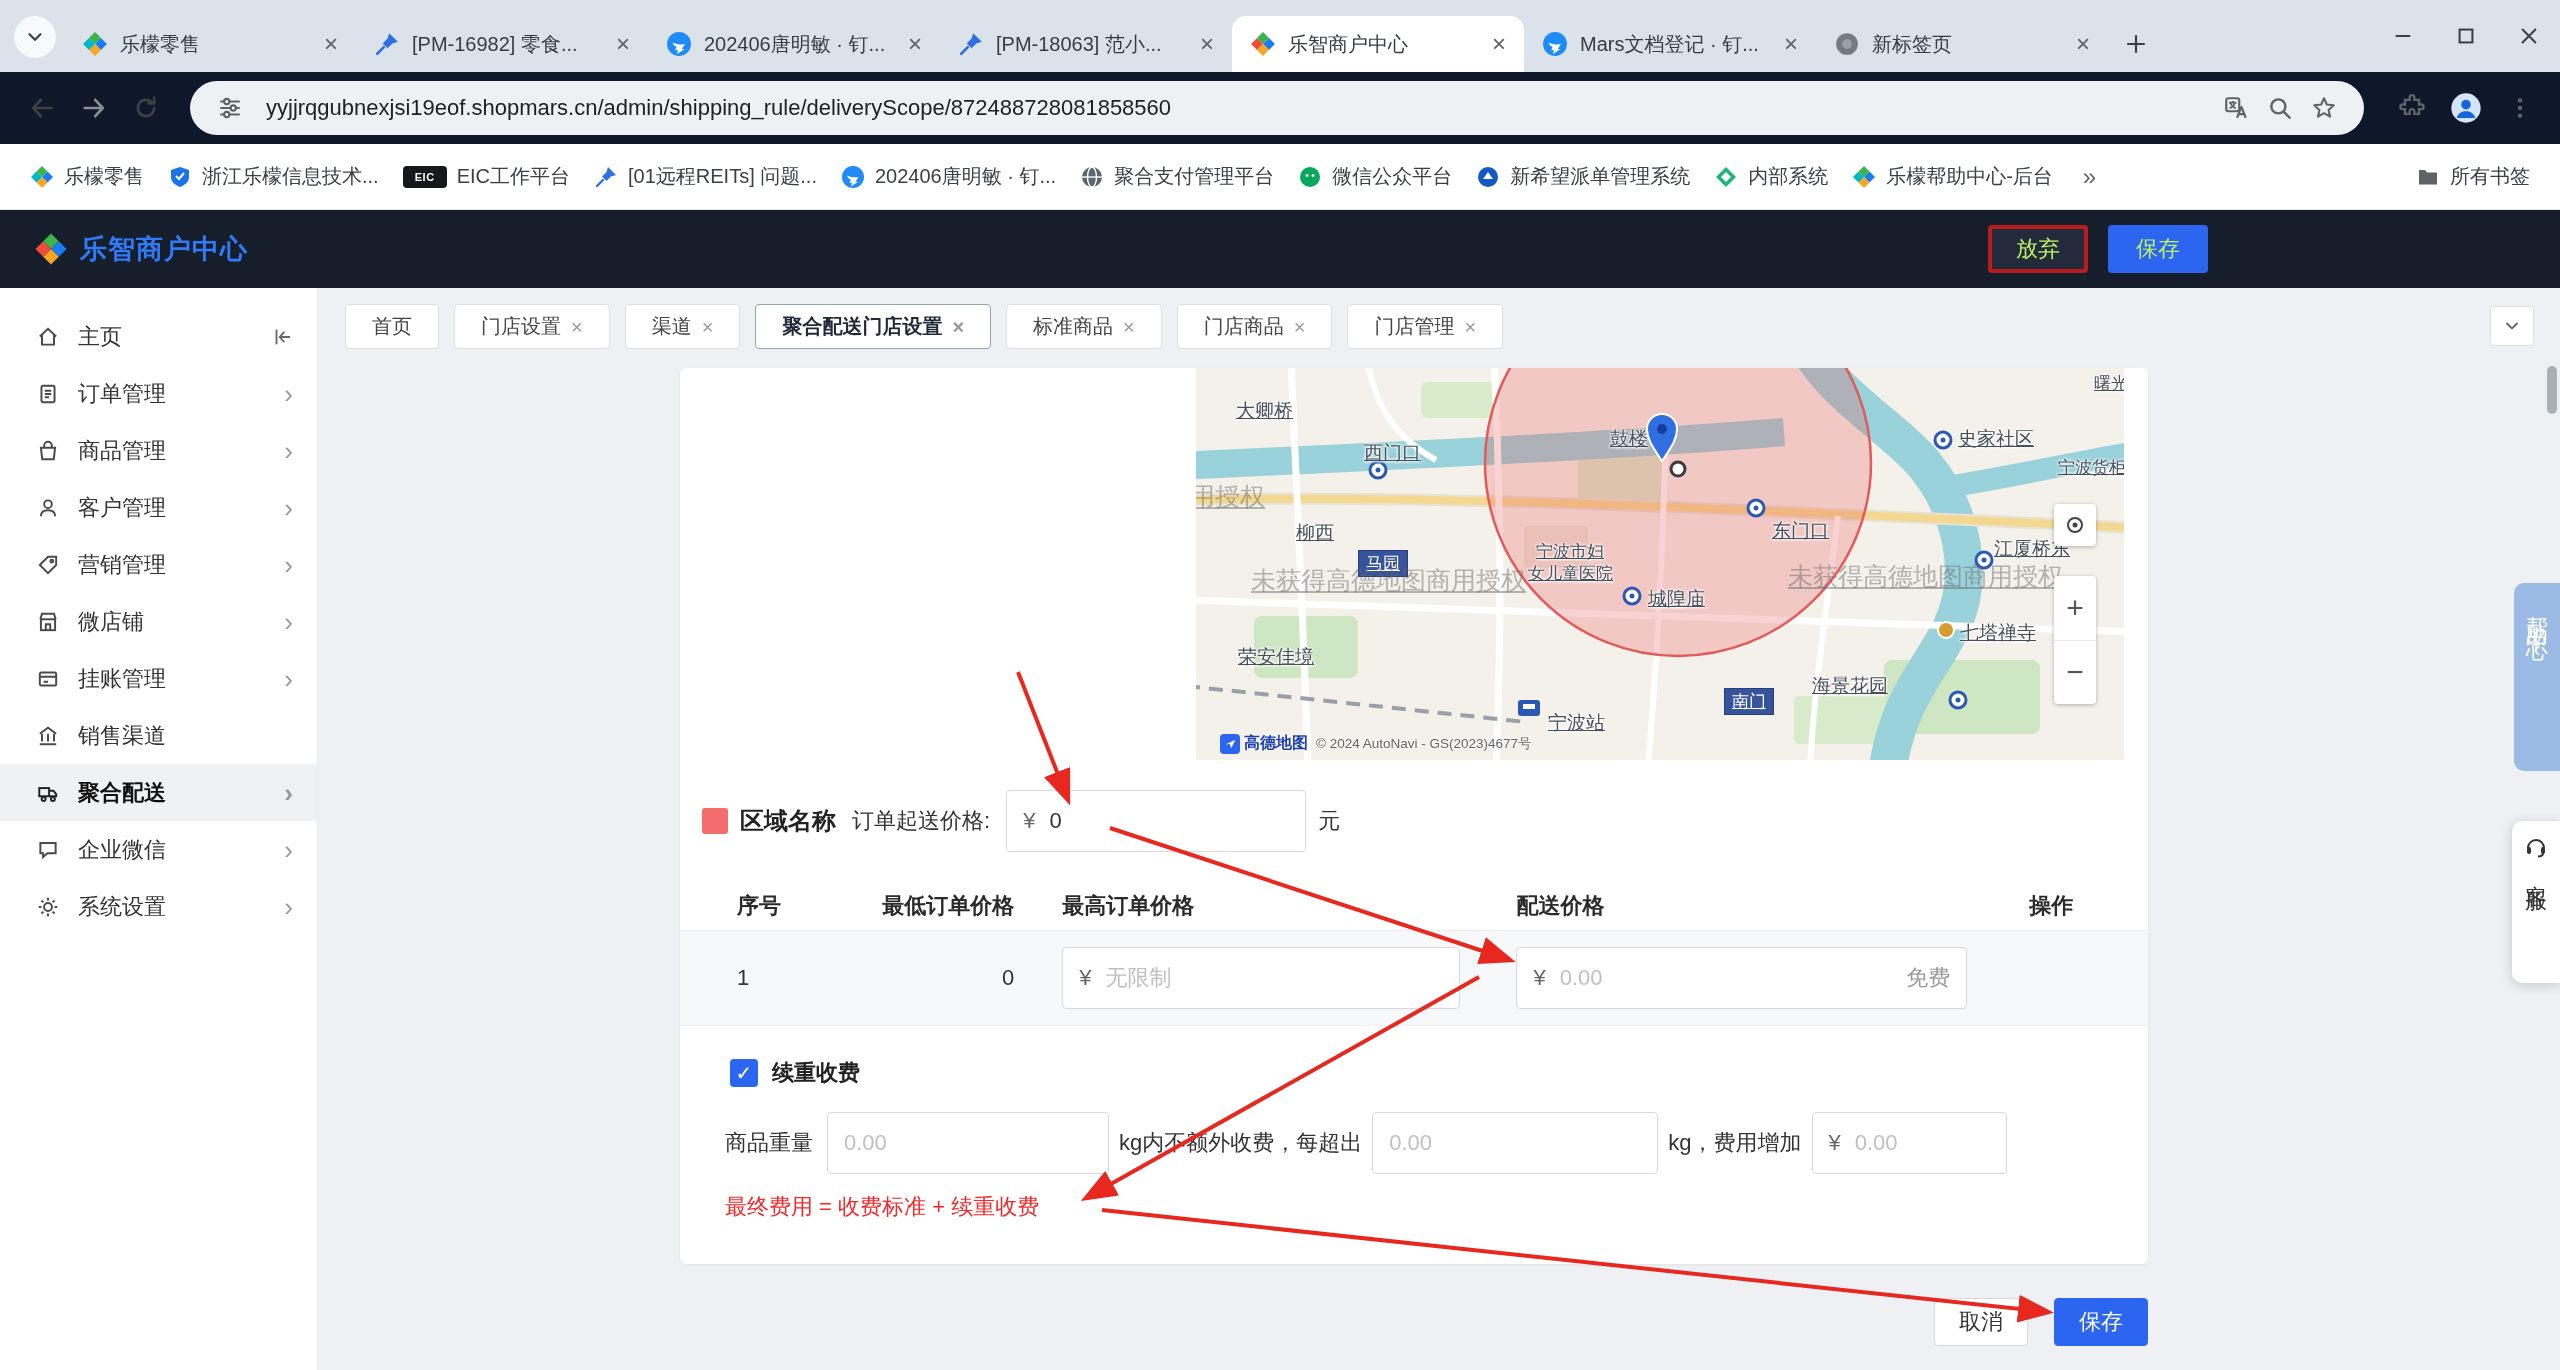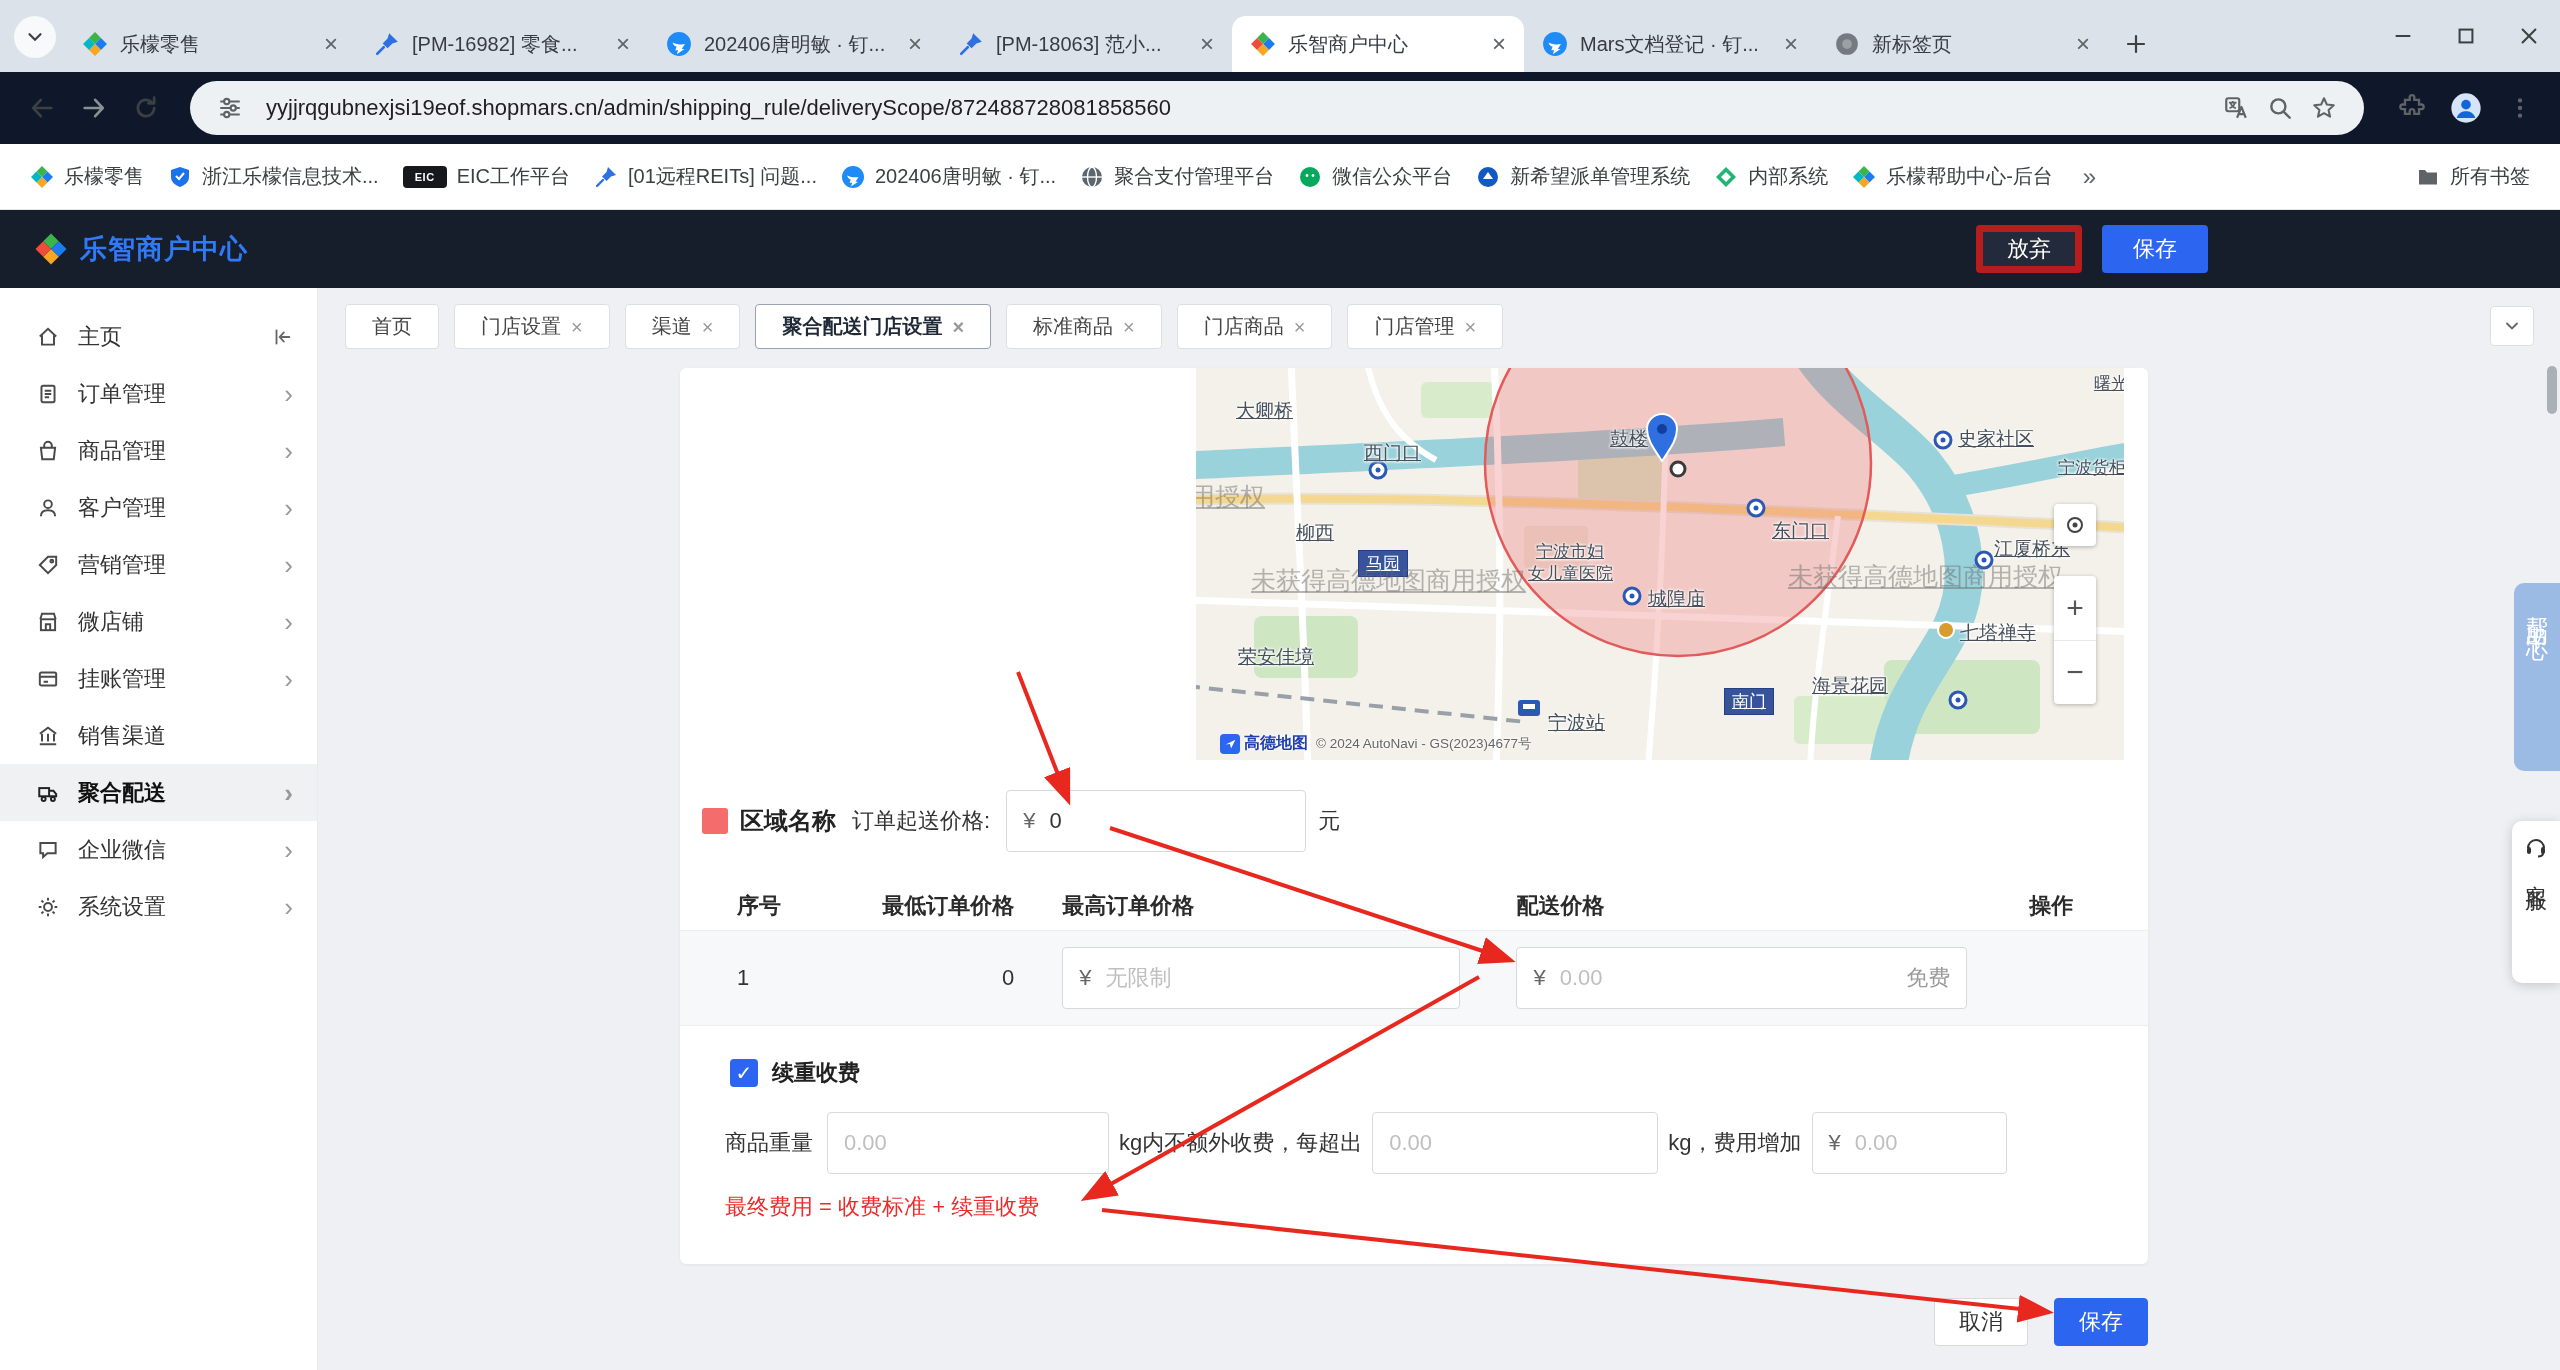--- a/index.html
+++ b/index.html
@@ -41,21 +41,21 @@
     font-weight:bold; display:flex; align-items:center; justify-content:center; letter-spacing:.5px; }
   .bmmore { margin-left:18px; font-size:24px; color:#5f6368; }
   .bmright { margin-left:auto; display:flex; align-items:center; gap:12px; font-size:20px; color:#3c4043; }
 
   
   .apphdr { position:absolute; left:0; top:210px; width:2560px; height:78px; background:#161d2b; }
   .brandwrap { position:absolute; left:34px; top:0; height:78px; display:flex; align-items:center; gap:12px; }
   .brand { color:#2f7bf7; font-size:27px; font-weight:bold; letter-spacing:1px; }
   .hbtns { position:absolute; right:352px; top:50%; transform:translateY(-50%); display:flex; gap:20px; }
   .hbtn { height:48px; padding:0 24px; border-radius:4px; font-size:22px; display:flex; align-items:center;
-    background:#222a3b; border:7px solid #b91c1c; color:#ffffff; }
+    background:#222a3b; border:4px solid #b91c1c; color:#bef264; }
   .hbtn.primary { background:#2b65f0; border-color:#2b65f0; }
 
   
   .sidebar { position:absolute; left:0; top:288px; width:318px; height:1082px; background:#fff;
     border-right:1px solid #e9eaec; padding-top:20px; }
   .sitem { height:57px; display:flex; align-items:center; padding:0 24px 0 36px; gap:18px;
     font-size:22px; color:#333; }
   .sitem.active { background:#f0f1f3; font-weight:bold; color:#111; }
   .sic { width:24px; height:24px; flex:0 0 24px; display:flex; }
   .slabel { flex:1; }

